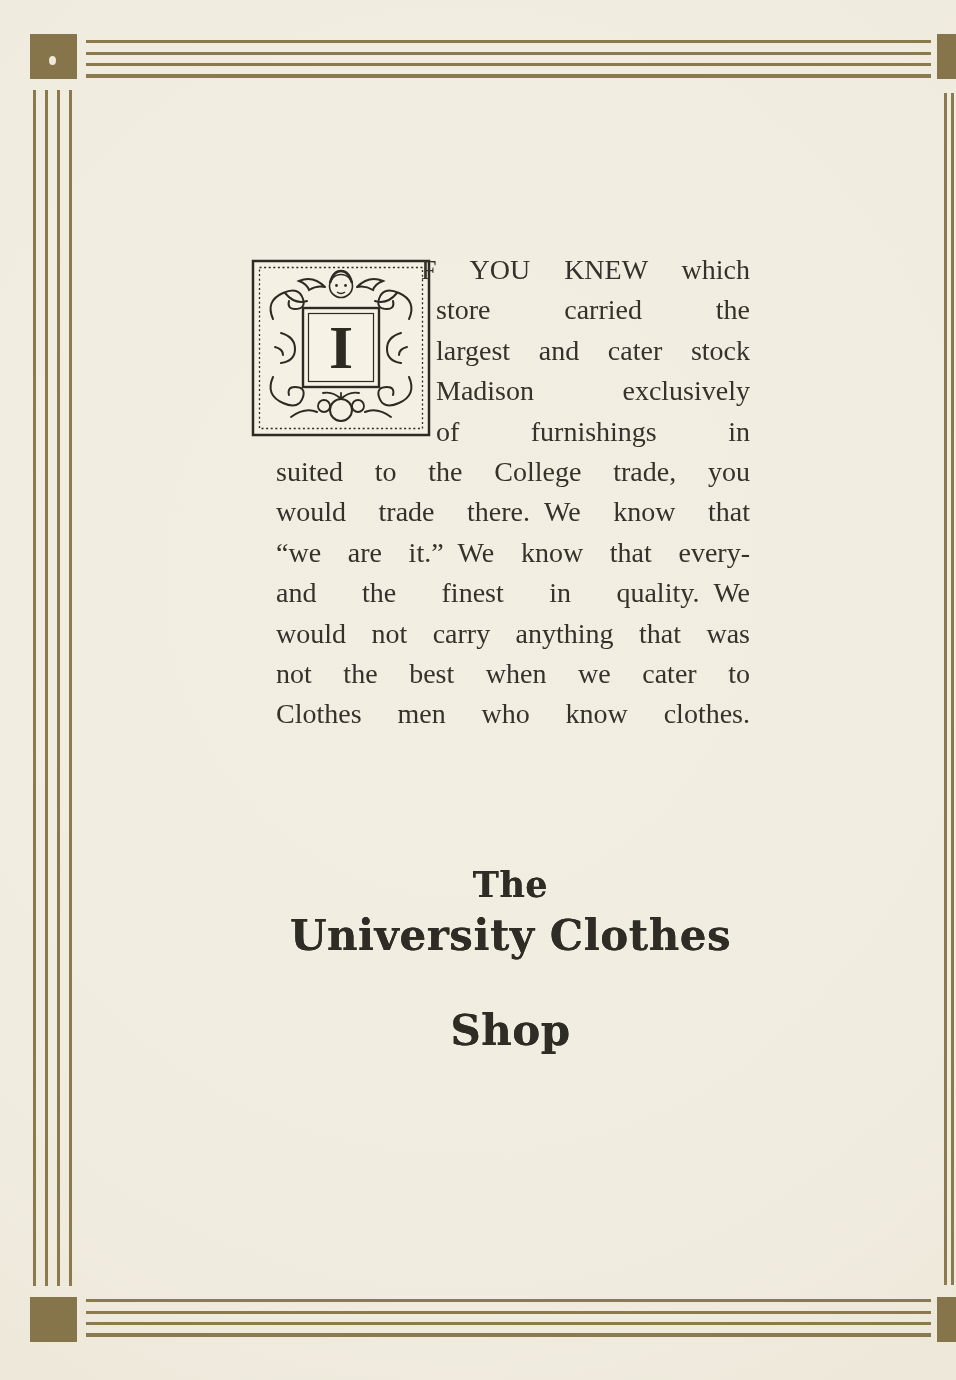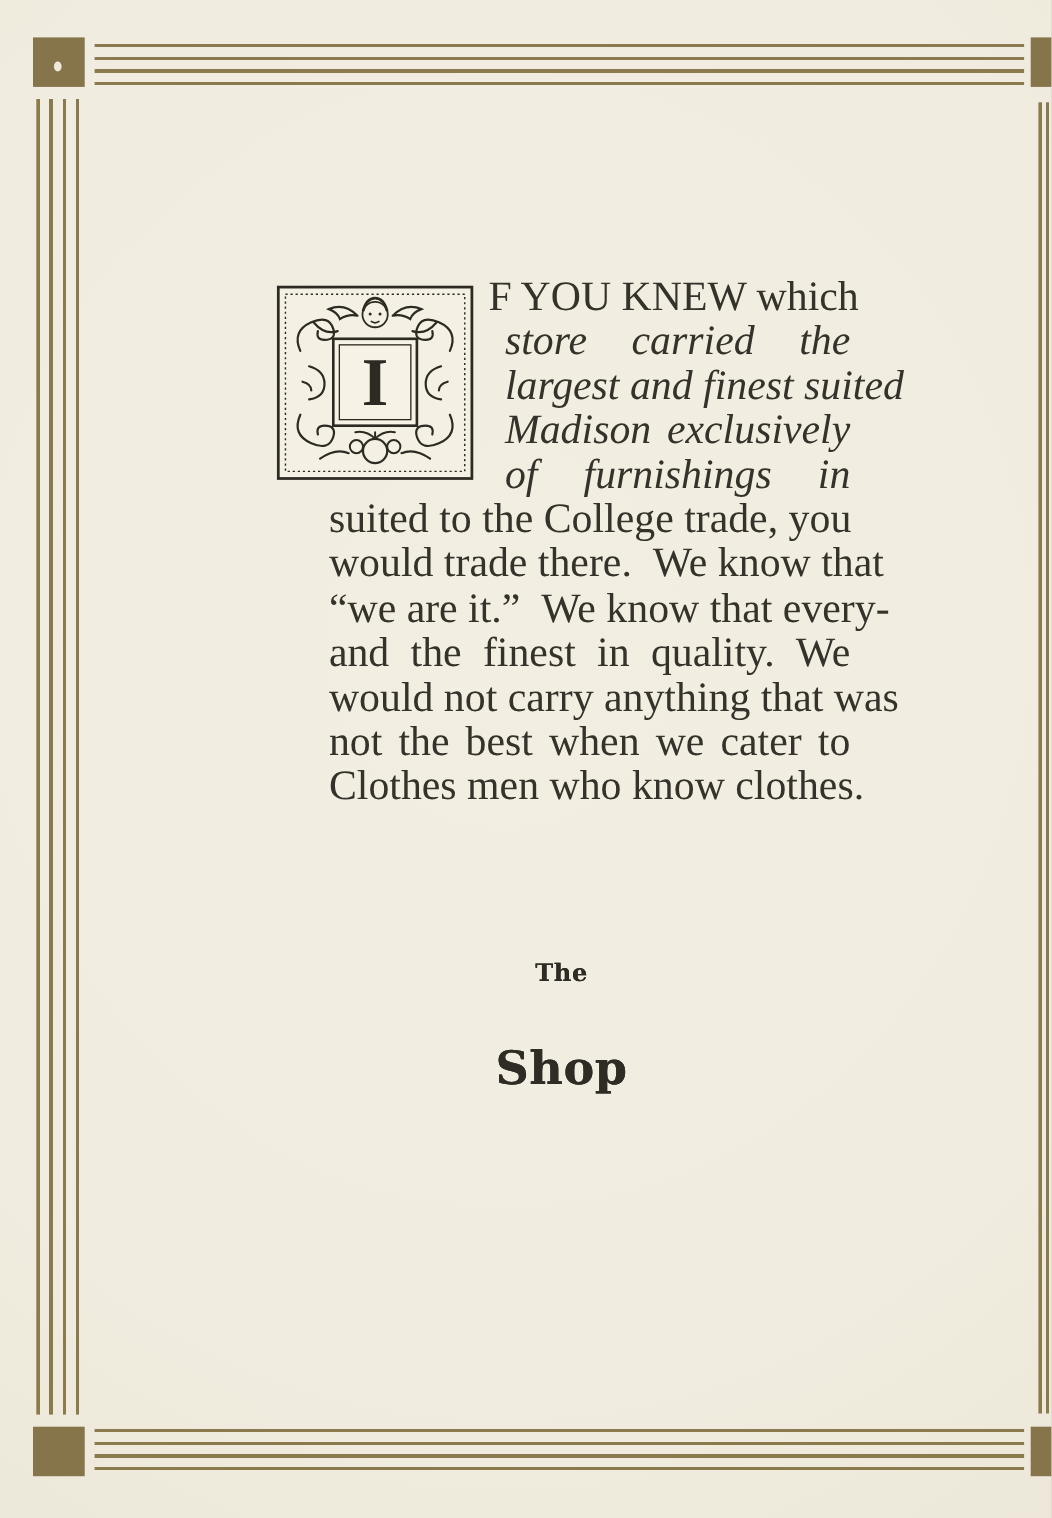--- a/index.html
+++ b/index.html
@@ -53,45 +53,45 @@
   
   .dropcap {
     position: absolute;
     left: 251px; top: 259px;
     width: 180px; height: 178px;
   }
 
   
   .body-text {
     position: absolute;
-    left: 262px; top: 250px; width: 511px;
-    font-size: 38px; line-height: 40.4px;
+    left: 239px; top: 250px; width: 511px;
+    font-size: 28px; line-height: 40.4px;
     color: var(--ink, #35322b);
   }
   .line {
     text-align: justify;
     text-align-last: justify;
     white-space: nowrap;
     margin-left: 37px;
   }
   .line.dc1 { margin-left: 182px; }
-  .line.dc  { margin-left: 197px; font-style: italic; }
+  .line.dc  { margin-left: 197px; }
   .line .it { }
 
   
   .signature {
     position: absolute;
     left: 255px; top: 864px; width: 511px;
     text-align: center;
     color: #2f2c26;
     font-family: "DejaVu Serif", serif;
     font-weight: bold;
   }
   .sig-line { letter-spacing: 0.5px; text-shadow: 0 0 0.5px currentColor; }
-  .sig-0 { font-size: 22px; line-height: 42px; }
+  .sig-0 { font-size: 35px; line-height: 42px; }
   .sig-1 { font-size: 42px; line-height: 60px; }
   .sig-2 { font-size: 42px; line-height: 58px; margin-top: 36px; }
 </style>
 </head>
 <body>
 
 <div class="page" style="--gold: #8b7a4e; --corner: #86744a; --ink: #35322b;">
 
   <div class="corner tl">
     <div class="dot"></div>
@@ -137,30 +137,31 @@
       <path d="M90,140 q-8,-8 -18,-6 M90,140 q8,-8 18,-6 M90,140 v-6" stroke-width="1.8" stroke-linecap="round"></path>
     </g>
     <rect x="52" y="49" width="76" height="79" fill="#f6f2e5" stroke="#2d2a23" stroke-width="2.4"></rect>
     <rect x="57.5" y="54.5" width="65" height="68" fill="none" stroke="#2d2a23" stroke-width="1.2"></rect>
     <text x="90" y="109" text-anchor="middle" font-family="Liberation Serif, serif" font-size="62" font-weight="bold" fill="#2d2a23">I</text>
   </svg>
 
   <div class="body-text">
       <div class="line dc1"><span>F YOU KNEW which</span></div>
       <div class="line dc"><span>store carried the</span></div>
-      <div class="line dc"><span>largest and finest suited</span></div>
+      <div class="line dc"><span>largest and cater stock</span></div>
       <div class="line dc"><span>Madison exclusively</span></div>
       <div class="line dc"><span>of furnishings in</span></div>
       <div class="line"><span>suited to the College trade, you</span></div>
       <div class="line"><span>would trade there. We </span><span class="it">know</span><span> that</span></div>
       <div class="line"><span>“we are it.” We </span><span class="it">know</span><span> that every-</span></div>
       <div class="line"><span>and the finest in quality. We</span></div>
       <div class="line"><span class="it">would not</span><span> carry anything that was</span></div>
       <div class="line"><span>not the best when we cater to</span></div>
       <div class="line"><span>Clothes men who </span><span class="it">know</span><span> clothes.</span></div>
     </div>
 
   <div class="signature">
       <div class="sig-line sig-0">The</div>
+      <div class="sig-line sig-1">University Clothes</div>
       <div class="sig-line sig-2">Shop</div>
     </div>
 
 </div>
 
 </body></html>

